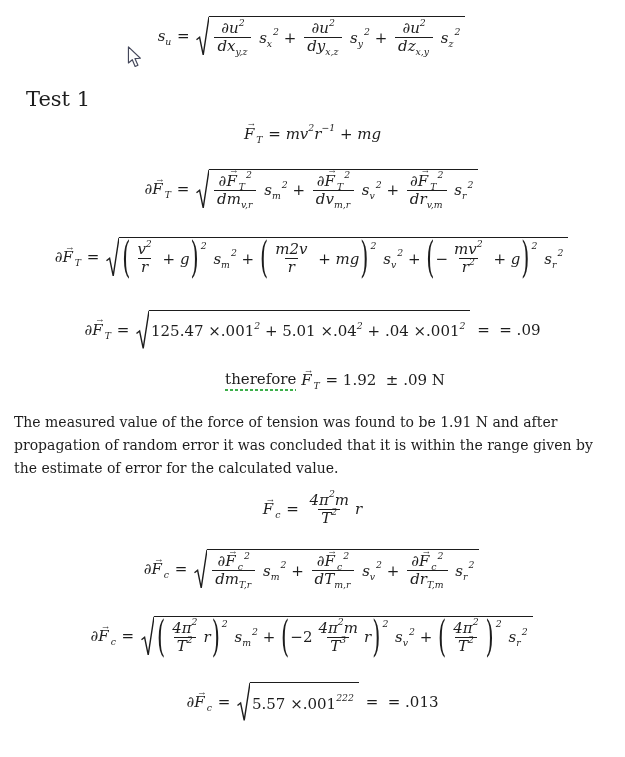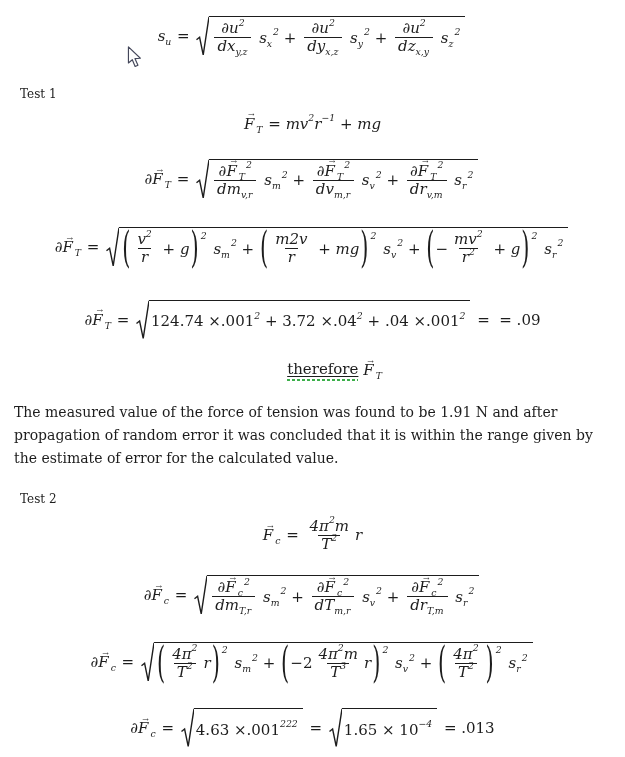--- a/index.html
+++ b/index.html
@@ -51,28 +51,28 @@
   .mpar .pd {
     font-style:normal; font-size:21px; line-height:1;
     transform:scaleY(2.0); transform-origin:center;
     padding:0 1px;
   }
   .mpar .pbody { display:flex; align-items:center; }
 
   
   .mu {
     font-style:normal; white-space:pre;
-    text-decoration:underline; text-decoration-thickness:1px; text-underline-offset:2px;
+    text-decoration-thickness:1px; text-underline-offset:2px;
     padding-bottom:3px;
     background:repeating-linear-gradient(90deg, #3caf4a 0 3px, rgba(0,0,0,0) 3px 5px) left bottom / 100% 2px no-repeat;
     margin-left:45px;
   }
 
   
-  .heading { font-size:12px; margin-left:20px; }
+  .heading { font-size:21px; margin-left:26px; }
   .para {
     font-size:14px; line-height:23px;
     margin-left:14px; width:588px;
     text-align:left;
   }
 
   
   .cursor { position:absolute; left:127px; top:46px; width:15px; height:23px; pointer-events:none; }
 </style>
 </head>
@@ -304,42 +304,42 @@
       <span class="mi mvec">F</span>
       <span class="msub">T</span>
       <span class="mr"> = </span>
       <span class="msqrt">
         <span class="rad">
           <svg viewBox="0 0 13 40" preserveAspectRatio="none">
             <path d="M0.5 23.5 L3.6 21 L7.2 38.3 L13 0.8" fill="none" stroke="currentColor" stroke-width="1.4"></path>
           </svg>
         </span>
         <span class="sqbody">
-          <span class="mr">124.74 ×.001</span>
-          <span class="msup">2</span>
-          <span class="mr"> + 3.72 ×.04</span>
+          <span class="mr">125.47 ×.001</span>
+          <span class="msup">2</span>
+          <span class="mr"> + 5.01 ×.04</span>
           <span class="msup">2</span>
           <span class="mr"> + .04 ×.001</span>
           <span class="msup">2</span>
         </span>
       </span>
       <span class="mr"> = </span>
       <span class="mr"> = .09</span>
     </div>
 
   <div class="eqline" style="margin-top:20px;">
       <span class="mu">therefore</span>
       <span class="mr"> </span>
       <span class="mi mvec">F</span>
       <span class="msub">T</span>
+      <span class="mr"> = 1.92  ± .09 N</span>
     </div>
 
   <div class="para" style="margin-top:20px;">The measured value of the force of tension was found to be 1.91 N and after propagation of random error it was concluded that it is within the range given by the estimate of error for the calculated value.</div>
 
-  <div class="heading" style="margin-top:22px;">Test 2</div>
 
   <div class="eqline" style="margin-top:12px;">
       <span class="mi mvec">F</span>
       <span class="msub">c</span>
       <span class="mr"> = </span>
       <span class="mfrac">
         <span class="num">
           <span class="mi">4π</span>
           <span class="msup">2</span>
           <span class="mi">m</span>
@@ -502,34 +502,23 @@
       <span class="mi mvec">F</span>
       <span class="msub">c</span>
       <span class="mr"> = </span>
       <span class="msqrt">
         <span class="rad">
           <svg viewBox="0 0 13 40" preserveAspectRatio="none">
             <path d="M0.5 23.5 L3.6 21 L7.2 38.3 L13 0.8" fill="none" stroke="currentColor" stroke-width="1.4"></path>
           </svg>
         </span>
         <span class="sqbody">
-          <span class="mr">4.63 ×.001</span>
-          <span class="msup">2</span>
-          <span class="msup">2</span>
-          <span class="msup">2</span>
-        </span>
-      </span>
-      <span class="mr"> = </span>
-      <span class="msqrt">
-        <span class="rad">
-          <svg viewBox="0 0 13 40" preserveAspectRatio="none">
-            <path d="M0.5 23.5 L3.6 21 L7.2 38.3 L13 0.8" fill="none" stroke="currentColor" stroke-width="1.4"></path>
-          </svg>
-        </span>
-        <span class="sqbody">
-          <span class="mr">1.65 × 10</span>
-          <span class="msup">−4</span>
-        </span>
-      </span>
+          <span class="mr">5.57 ×.001</span>
+          <span class="msup">2</span>
+          <span class="msup">2</span>
+          <span class="msup">2</span>
+        </span>
+      </span>
+      <span class="mr"> = </span>
       <span class="mr"> = .013</span>
     </div>
 
 </div>
 
 </body></html>

